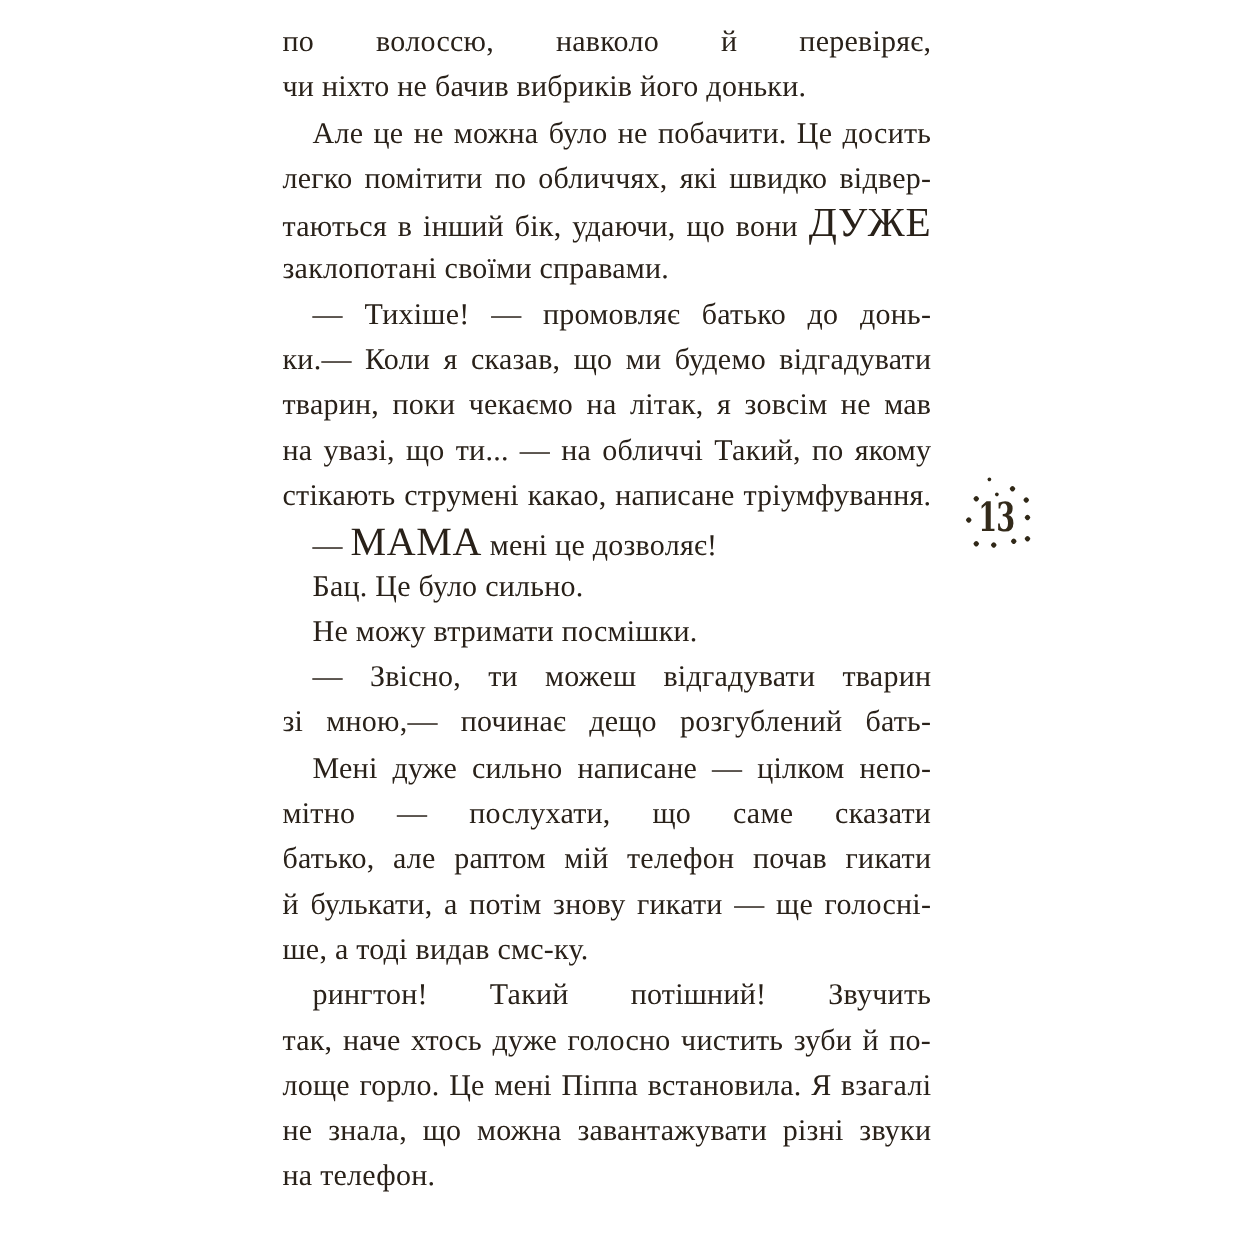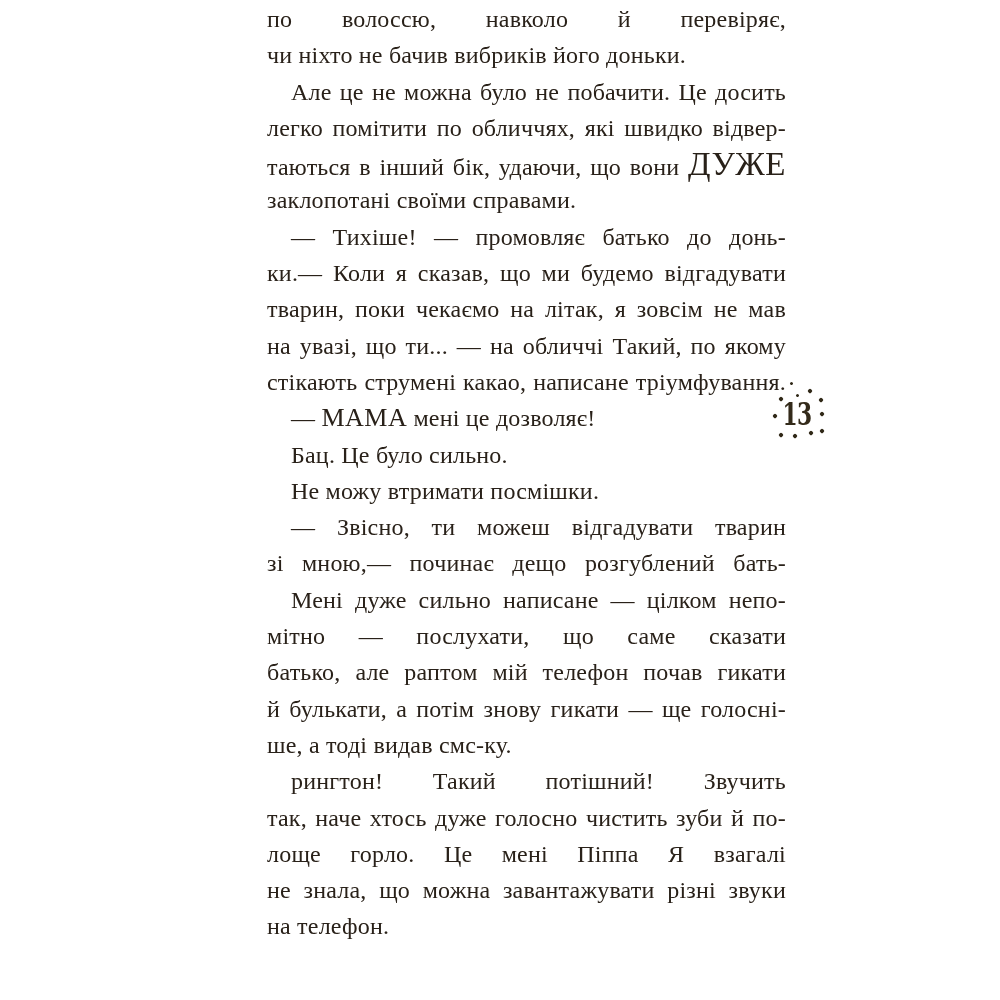--- a/index.html
+++ b/index.html
@@ -14,40 +14,39 @@
     position: relative;
     width: 1000px;
     height: 1000px;
     background: #ffffff;
     font-family: "Liberation Serif", "DejaVu Serif", serif;
     color: #292119;
   }
   .text-column {
     position: absolute;
     left: 226px;
-    top: 1px;
+    top: 16px;
     width: 519px;
-    margin-left: 41px;
   }
   .line {
     height: 36.3px;
     line-height: 36.3px;
     font-size: 24px;
     white-space: pre;
     letter-spacing: 0.2px;
   }
   .line.justify {
     display: flex;
     justify-content: space-between;
     align-items: baseline;
   }
   .line.indent { padding-left: 24px; }
   .word { display: inline; }
   .word-xl { font-size: 33px; letter-spacing: 0.5px; }
-  .word-md { font-size: 26px; letter-spacing: 0.5px; }
+  .word-md { font-size: 32px; letter-spacing: 0.5px; }
 
   
   .page-number-badge {
     position: absolute;
     left: 768px;
     top: 376px;
     width: 58px;
     height: 64px;
   }
   .pagenum {
@@ -103,21 +102,21 @@
       <div class="line indent"><span class="word">Не</span> <span class="word">можу</span> <span class="word">втримати</span> <span class="word">посмішки.</span></div>
       <div class="line justify indent"><span class="word">—</span><span class="word">Звісно,</span><span class="word">ти</span><span class="word">можеш</span><span class="word">відгадувати</span><span class="word">тварин</span></div>
       <div class="line justify"><span class="word">зі</span><span class="word">мною,—</span><span class="word">починає</span><span class="word">дещо</span><span class="word">розгублений</span><span class="word">бать-</span></div>
       <div class="line justify indent"><span class="word">Мені</span><span class="word">дуже</span><span class="word">сильно</span><span class="word">написане</span><span class="word">—</span><span class="word">цілком</span><span class="word">непо-</span></div>
       <div class="line justify"><span class="word">мітно</span><span class="word">—</span><span class="word">послухати,</span><span class="word">що</span><span class="word">саме</span><span class="word">сказати</span></div>
       <div class="line justify"><span class="word">батько,</span><span class="word">але</span><span class="word">раптом</span><span class="word">мій</span><span class="word">телефон</span><span class="word">почав</span><span class="word">гикати</span></div>
       <div class="line justify"><span class="word">й</span><span class="word">булькати,</span><span class="word">а</span><span class="word">потім</span><span class="word">знову</span><span class="word">гикати</span><span class="word">—</span><span class="word">ще</span><span class="word">голосні-</span></div>
       <div class="line"><span class="word">ше,</span> <span class="word">а</span> <span class="word">тоді</span> <span class="word">видав</span> <span class="word">смс-ку.</span></div>
       <div class="line justify indent"><span class="word">рингтон!</span><span class="word">Такий</span><span class="word">потішний!</span><span class="word">Звучить</span></div>
       <div class="line justify"><span class="word">так,</span><span class="word">наче</span><span class="word">хтось</span><span class="word">дуже</span><span class="word">голосно</span><span class="word">чистить</span><span class="word">зуби</span><span class="word">й</span><span class="word">по-</span></div>
-      <div class="line justify"><span class="word">лоще</span><span class="word">горло.</span><span class="word">Це</span><span class="word">мені</span><span class="word">Піппа</span><span class="word">Я</span><span class="word">взагалі</span></div>
+      <div class="line justify"><span class="word">лоще</span><span class="word">горло.</span><span class="word">Це</span><span class="word">мені</span><span class="word">Піппа</span><span class="word">встановила.</span><span class="word">Я</span><span class="word">взагалі</span></div>
       <div class="line justify"><span class="word">не</span><span class="word">знала,</span><span class="word">що</span><span class="word">можна</span><span class="word">завантажувати</span><span class="word">різні</span><span class="word">звуки</span></div>
       <div class="line"><span class="word">на</span> <span class="word">телефон.</span></div>
     </main>
 
   <aside class="page-number-badge">
     <span class="sparkle small d1"></span>
     <span class="sparkle d2"></span>
     <span class="sparkle d3"></span>
     <span class="sparkle small d4"></span>
     <span class="sparkle d5"></span>

